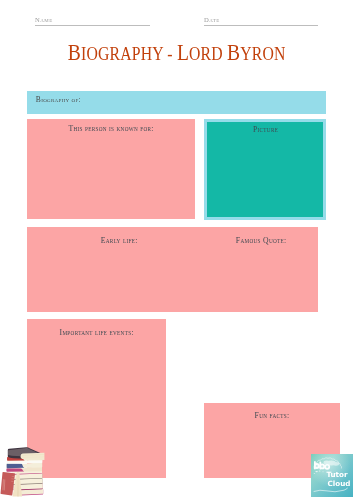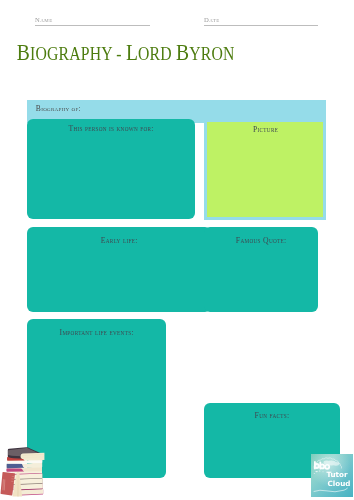--- a/index.html
+++ b/index.html
@@ -1,30 +1,30 @@
 <!DOCTYPE html>
 <html><head>
 <meta charset="utf-8">
 <style>
   html,body{margin:0;padding:0;}
   body{width:354px;height:500px;background:#ffffff;font-family:"Liberation Serif",serif;overflow:hidden;position:relative;}
   .page{position:absolute;inset:0;}
   .field{position:absolute;}
   .field .lbl{position:absolute;left:0;bottom:3.2px;font-size:6.6px;letter-spacing:0.45px;color:#9a9a9a;font-variant:small-caps;}
   .field .line{position:absolute;left:0;right:0;bottom:0;height:1px;background:#bdbdbd;}
-  .title{position:absolute;left:0;right:0;top:40px;text-align:left;color:#4d7c0f;letter-spacing:0.2px;font-size:22.6px;}
+  .title{position:absolute;left:0;right:0;top:40px;text-align:center;color:#c2410c;letter-spacing:0.2px;font-size:22.6px;}
   .title .tscale{display:inline-block;transform:scaleX(0.866);white-space:pre;}
   .title .c{font-size:22.6px;}
   .title .s{font-size:18.2px;}
   .bar{position:absolute;background:#95dce9;}
   .bar .t{position:absolute;left:8.8px;top:4.3px;font-size:7.6px;color:#4a4a4a;font-variant:small-caps;letter-spacing:0.3px;}
-  .box{position:absolute;background:#14b8a6;border-radius:6px;}
+  .box{position:absolute;background:#fca5a5;}
   .box .t{position:absolute;left:0;right:0;top:7.6px;text-align:center;font-size:8.9px;color:#3f4a52;font-variant:small-caps;letter-spacing:0.35px;}
   .box .t > i{display:inline-block;font-style:normal;transform:scaleX(0.87);white-space:pre;}
-  .pic{position:absolute;background:#bef264;border:3px solid #95dce9;box-sizing:border-box;}
+  .pic{position:absolute;background:#14b8a6;border:3px solid #95dce9;box-sizing:border-box;}
   .pic .t{position:absolute;left:0;right:0;top:1.8px;text-align:center;font-size:8.9px;color:#3f4a52;font-variant:small-caps;letter-spacing:0.35px;}
   .pic .t > i{display:inline-block;font-style:normal;transform:scaleX(0.87);white-space:pre;}
 
   .books{position:absolute;left:0px;top:445px;width:50px;height:56px;}
   .logo{position:absolute;left:311px;top:454px;width:42px;height:43px;border-radius:21px;}
   .box.kf .t{top:4.1px;}
 </style>
 </head>
 <body>
 
@@ -35,21 +35,21 @@
     <span class="line"></span>
   </div>
 
   <div class="field" style="left:204px;top:10px;width:114px;height:16px;">
     <span class="lbl">Date</span>
     <span class="line"></span>
   </div>
 
   <div class="title"><span class="tscale"><span class="c">B</span><span class="s">IOGRAPHY</span><span class="s"> - </span><span class="c">L</span><span class="s">ORD</span><span class="s"> </span><span class="c">B</span><span class="s">YRON</span></span></div>
 
-  <div class="bar" style="left:27px;top:100px;width:299.2px;height:23px;">
+  <div class="bar" style="left:27px;top:91px;width:299.2px;height:23px;">
     <span class="t">Biography of:</span>
   </div>
 
   <div class="box kf" style="left:27px;top:119px;width:168.2px;height:100.4px;">
     <span class="t"><i>This person is known for:</i></span>
   </div>
 
   <div class="pic" style="left:204.4px;top:119px;width:121.9px;height:101px;">
     <span class="t"><i>Picture</i></span>
   </div>

